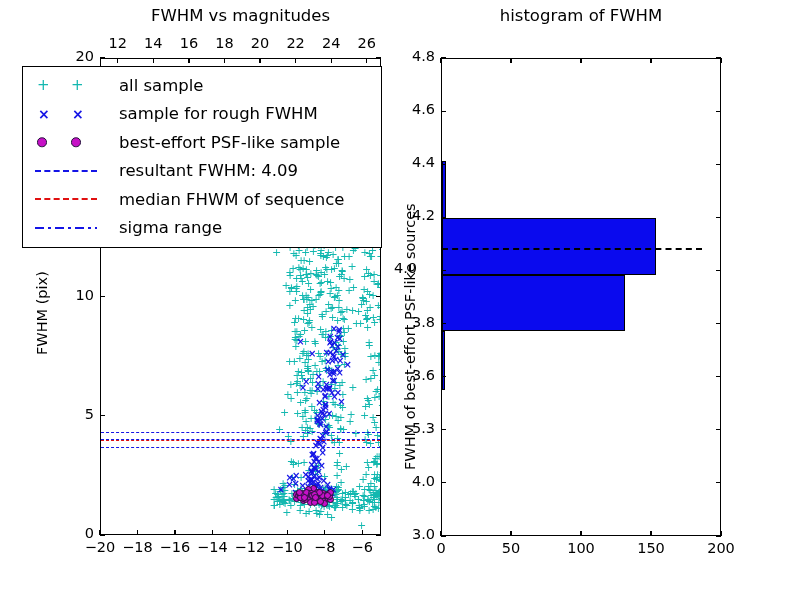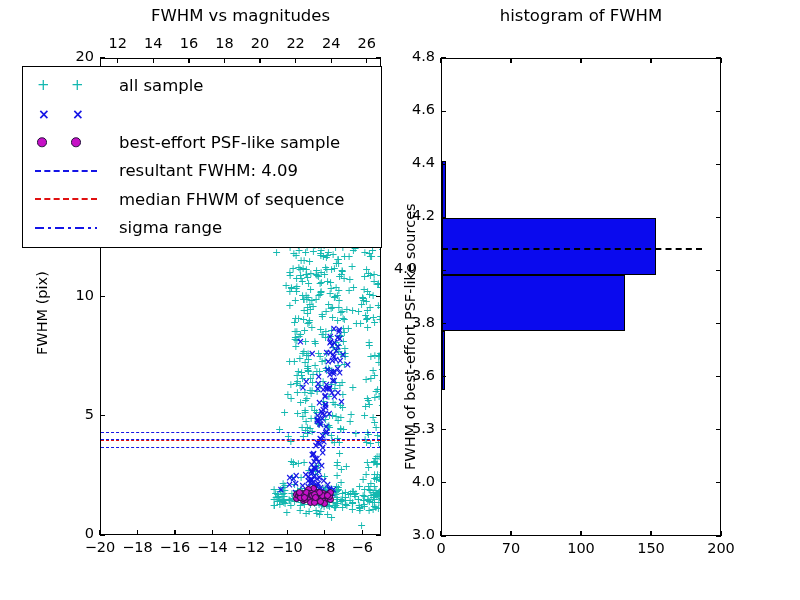--- a/index.html
+++ b/index.html
@@ -1047,20 +1047,21 @@
           <span class="key-glyph key-plus" style="left:14px;">+</span>
           <span class="key-glyph key-plus" style="left:48px;">+</span>
         </div>
         <span class="legend-label">all sample</span>
       </div>
       <div class="legend-row" style="top:32.5px;">
         <div class="legend-key">
           <span class="key-glyph key-ex" style="left:15px;">×</span>
           <span class="key-glyph key-ex" style="left:49px;">×</span>
         </div>
+        <span class="legend-label">sample for rough FWHM</span>
       </div>
       <div class="legend-row" style="top:61.0px;">
         <div class="legend-key">
           <span class="key-glyph key-dot" style="left:14px;"></span>
           <span class="key-glyph key-dot" style="left:48px;"></span>
         </div>
         <span class="legend-label">best-effort PSF-like sample</span>
       </div>
       <div class="legend-row" style="top:89.5px;">
         <div class="legend-key">
@@ -1123,21 +1124,21 @@
     <div class="tick lef" style="left:100px; top:295.9px;"></div>
     <div class="tick rig" style="left:376px; top:295.9px;"></div>
     <div class="ticklab" style="left:54px; top:286.5px; width:40px; text-align:right;">10</div>
     <div class="tick lef" style="left:100px; top:57.4px;"></div>
     <div class="tick rig" style="left:376px; top:57.4px;"></div>
     <div class="ticklab" style="left:54px; top:48px; width:40px; text-align:right;">20</div>
     <div class="tick lef" style="left:100px; top:176.65px;"></div>
     <div class="tick bot" style="left:440.4px; top:531px;"></div>
     <div class="ticklab" style="left:419px; top:540px; width:44px;">0</div>
     <div class="tick bot" style="left:510.4px; top:531px;"></div>
-    <div class="ticklab" style="left:489px; top:540px; width:44px;">70</div>
+    <div class="ticklab" style="left:489px; top:540px; width:44px;">50</div>
     <div class="tick bot" style="left:580.4px; top:531px;"></div>
     <div class="ticklab" style="left:559px; top:540px; width:44px;">100</div>
     <div class="tick bot" style="left:650.4px; top:531px;"></div>
     <div class="ticklab" style="left:629px; top:540px; width:44px;">150</div>
     <div class="tick bot" style="left:720.4px; top:531px;"></div>
     <div class="ticklab" style="left:699px; top:540px; width:44px;">200</div>
     <div class="tick top" style="left:440.4px; top:58px;"></div>
     <div class="tick top" style="left:510.4px; top:58px;"></div>
     <div class="tick top" style="left:580.4px; top:58px;"></div>
     <div class="tick top" style="left:650.4px; top:58px;"></div>

